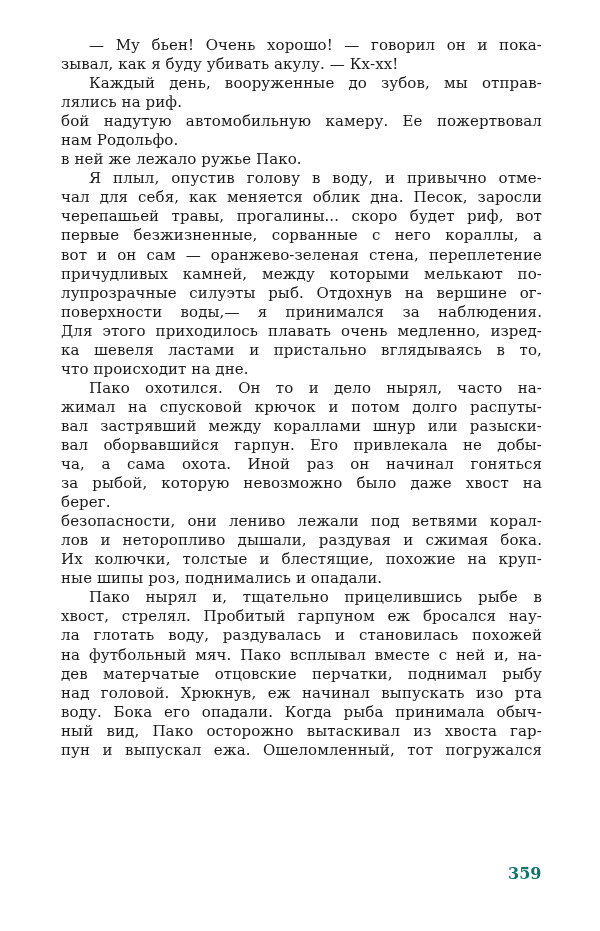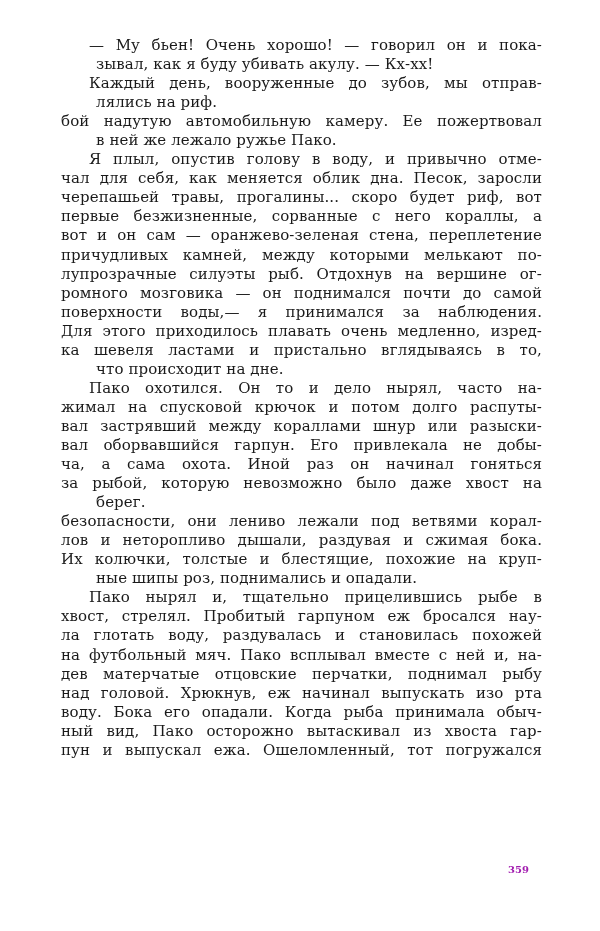--- a/index.html
+++ b/index.html
@@ -16,59 +16,59 @@
     letter-spacing: 0.1px;
   }
   .line {
     display: block;
     white-space: nowrap;
     text-align: justify;
     text-align-last: justify;
     height: 19.05px;
     overflow: visible;
   }
-  .line.last { text-align-last: left; margin-left: 35px; }
+  .line.last { text-align-last: left; }
   .line.indent { padding-left: 28px; }
   .page-number {
     position: absolute;
     left: 508px;
     top: 864px;
     font-family: "DejaVu Serif", "Liberation Serif", serif;
-    font-size: 10px;
+    font-size: 16px;
     font-weight: bold;
-    color: #a21caf;
+    color: #0f766e;
   }
 </style>
 </head>
 <body>
 
 <div class="page" id="page-body">
     <div>
       <span class="line indent">— Му бьен! Очень хорошо! — говорил он и пока-</span>
       <span class="line last">зывал, как я буду убивать акулу. — Кх-хх!</span>
     </div>
     <div>
       <span class="line indent">Каждый день, вооруженные до зубов, мы отправ-</span>
       <span class="line last">лялись на риф.</span>
     </div>
     <div>
       <span class="line">бой надутую автомобильную камеру. Ее пожертвовал</span>
+      <span class="line last">нам Родольфо.</span>
     </div>
     <div>
       <span class="line last">в ней же лежало ружье Пако.</span>
     </div>
     <div>
       <span class="line indent">Я плыл, опустив голову в воду, и привычно отме-</span>
       <span class="line">чал для себя, как меняется облик дна. Песок, заросли</span>
       <span class="line">черепашьей травы, прогалины... скоро будет риф, вот</span>
       <span class="line">первые безжизненные, сорванные с него кораллы, а</span>
       <span class="line">вот и он сам — оранжево-зеленая стена, переплетение</span>
       <span class="line">причудливых камней, между которыми мелькают по-</span>
       <span class="line">лупрозрачные силуэты рыб. Отдохнув на вершине ог-</span>
-      <span class="line">ромного мозговика — он поднимался почти до самой</span>
       <span class="line">поверхности воды,— я принимался за наблюдения.</span>
       <span class="line">Для этого приходилось плавать очень медленно, изред-</span>
       <span class="line">ка шевеля ластами и пристально вглядываясь в то,</span>
       <span class="line last">что происходит на дне.</span>
     </div>
     <div>
       <span class="line indent">Пако охотился. Он то и дело нырял, часто на-</span>
       <span class="line">жимал на спусковой крючок и потом долго распуты-</span>
       <span class="line">вал застрявший между кораллами шнур или разыски-</span>
       <span class="line">вал оборвавшийся гарпун. Его привлекала не добы-</span>

